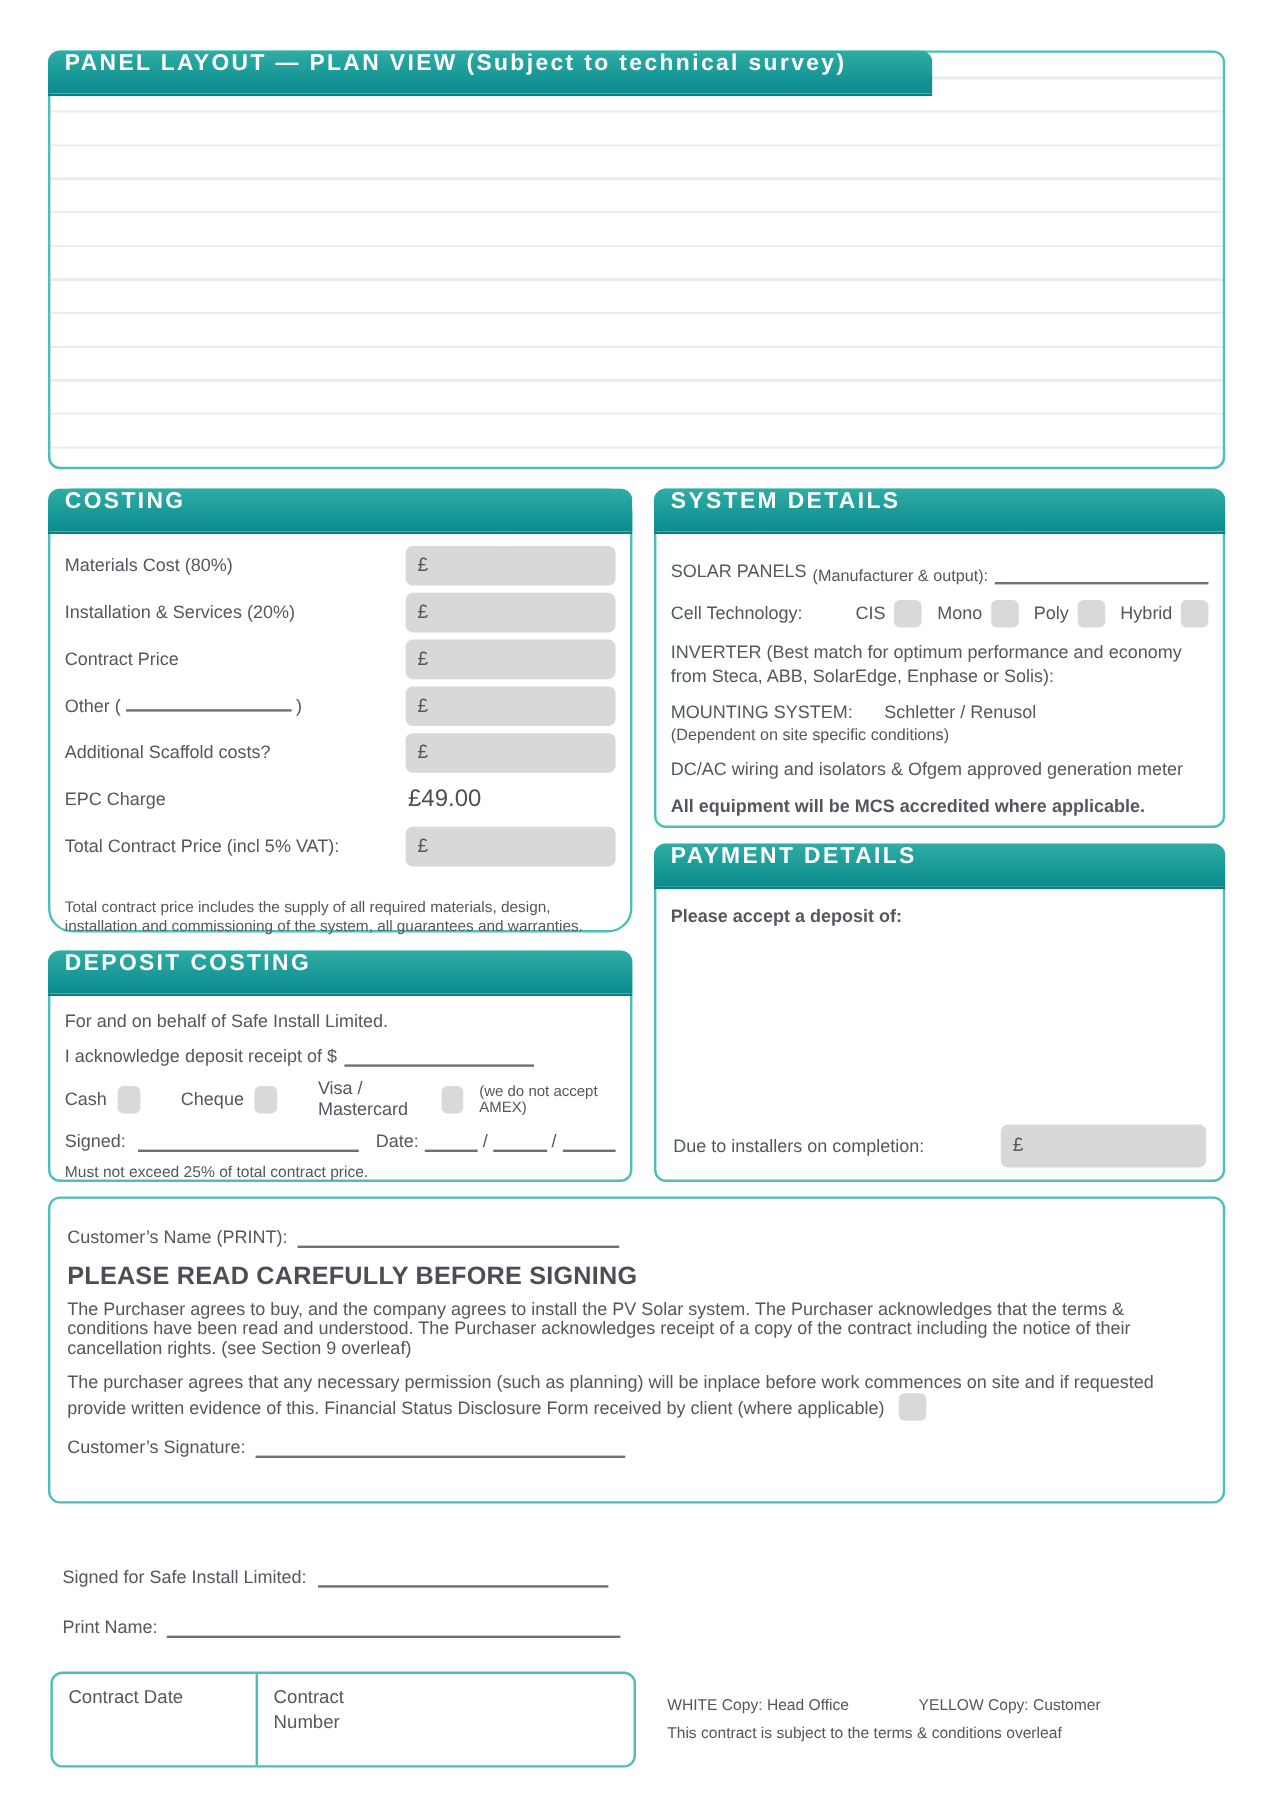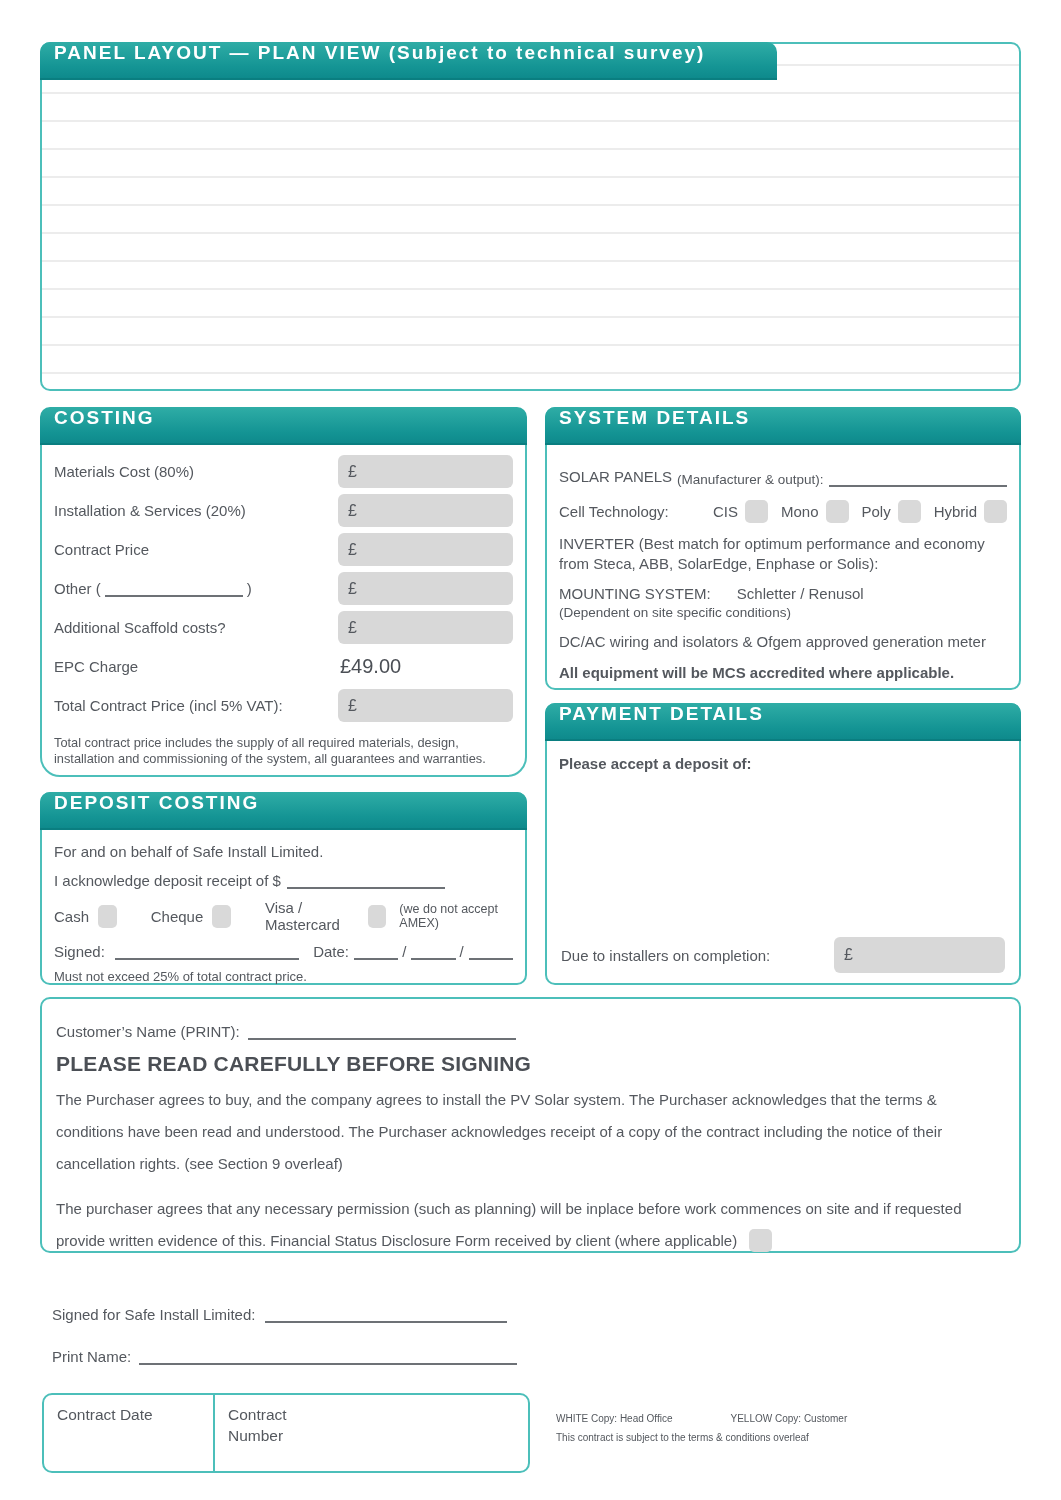--- a/index.html
+++ b/index.html
@@ -39,29 +39,29 @@
   }
   .panel-header { width:737px; }
 
   
   .costing-box { left:40px; top:407px; width:487px; height:370px;border-radius:20px; }
   .box-content { position:absolute; left:0; right:0; top:36px; bottom:0; padding:8px 12px; }
   .c-row { display:flex; align-items:center; height:33px; margin-top:6px; }
   .c-row:first-child { margin-top:2px; }
   .lbl { font-size:15px; color:#54585e; }
   .c-row .lbl { flex:1; }
-  .lbl-flex { display:flex; align-items:flex-end; gap:4px; }
+  .lbl-flex { display:flex; align-items:flex-start; gap:4px; }
   .money-box {
     width:175px; height:33px; background:#d8d8d8; border-radius:6px;
     display:flex; align-items:center; padding:0 10px; font-size:16px; color:#54585e;
   }
   .money-plain { width:175px; font-size:20px; color:#4b4f55; padding-left:2px; }
   .ul { display:inline-block; border-bottom:2px solid #6d7176; height:13px; }
   .ul-other { width:138px; }
-  .costing-note { margin-top:13px; font-size:12.8px; line-height:16px; color:#55595f; }
+  .costing-note { margin-top:26px; font-size:12.8px; line-height:16px; color:#55595f; }
 
   
   .system-box { left:545px; top:407px; width:476px; height:283px; }
   .s-line { font-size:15px; line-height:20px; }
   .s-row1 { display:flex; align-items:flex-end; margin-top:14px; }
   .s-hint { font-size:13.5px; margin-left:5px; }
   .s-row1 .ul { flex:1; margin-left:6px; }
   .cell-row { display:flex; align-items:center; margin-top:13px; }
   .cell-row .lbl { width:138px; }
   .cell-opts { flex:1; display:flex; align-items:flex-start; justify-content:space-between; padding-left:16px; }
@@ -98,21 +98,21 @@
   .ul-date { width:48px; margin-left:5px; }
   .slash { margin-left:4px; }
   .d-note { font-size:13px; margin-top:9px; }
 
   
   .signing-box { left:40px; top:997px; width:981px; height:256px; }
   .sign-content { position:absolute; inset:0; padding:0 14px; }
   .cust-name { display:flex; align-items:flex-end; font-size:15px; margin-top:24px; }
   .ul-name { width:268px; margin-left:8px; }
   .read-heading { margin-top:12px; font-size:21px; font-weight:bold; color:#4b4f55; letter-spacing:0.2px; }
-  .para { font-size:15px; line-height:32px; margin-top:8px; }
+  .para { font-size:15px; line-height:16px; margin-top:8px; }
   .para2 { margin-top:13px; }
   .para .cb-inline { vertical-align:-6px; margin-left:8px; }
   .cust-sig { display:flex; align-items:flex-end; font-size:15px; margin-top:14px; }
   .ul-sig { width:308px; margin-left:8px; }
 
   
   .abs-line { position:absolute; display:flex; align-items:flex-end; font-size:15px; }
   .signed-for { left:52px; top:1306px; }
   .ul-signedfor { width:242px; margin-left:10px; }
   .print-name { left:52px; top:1348px; }
@@ -120,21 +120,21 @@
 
   .contract-box {
     position:absolute; left:42px; top:1393px; width:488px; height:80px;
     border:2px solid #4cbfba; border-radius:10px; display:flex; overflow:hidden;
   }
   .contract-cell { padding:9px 13px; font-size:15.5px; line-height:21px; }
   .cell-date { width:171px; border-right:2px solid #4cbfba; }
   .cell-number { flex:1; }
   .cell-number .wrap { display:block; width:85px; }
 
-  .copies { position:absolute; left:556px; top:1413px; width:460px; font-size:10px; }
+  .copies { position:absolute; left:556px; top:1413px; width:460px; font-size:13px; }
   .copies-row { display:flex; }
   .copies-row .yellow { margin-left:58px; }
   .copies-terms { margin-top:8px; }
 </style>
 </head>
 <body>
 
 <div class="page">
 
   <div class="box panel-box">
@@ -293,20 +293,24 @@
       <div class="cust-name">
         <span>Customer’s Name (PRINT):</span>
         <span class="ul ul-name"></span>
       </div>
       <div class="read-heading">PLEASE READ CAREFULLY BEFORE SIGNING</div>
       <div class="para">The Purchaser agrees to buy, and the company agrees to install the PV Solar system. The Purchaser acknowledges that the terms &amp; conditions have been read and understood. The Purchaser acknowledges receipt of a copy of the contract including the notice of their cancellation rights. (see Section 9 overleaf)</div>
       <div class="para para2">
         <span>The purchaser agrees that any necessary permission (such as planning) will be inplace before work commences on site and if requested provide written evidence of this. Financial Status Disclosure Form received by client (where applicable)</span>
         <span class="cb cb-inline"></span>
       </div>
+      <div class="cust-sig">
+        <span>Customer’s Signature:</span>
+        <span class="ul ul-sig"></span>
+      </div>
     </div>
   </div>
 
   <div class="abs-line signed-for">
     <span>Signed for Safe Install Limited:</span>
     <span class="ul ul-signedfor"></span>
   </div>
   <div class="abs-line print-name">
     <span>Print Name:</span>
     <span class="ul ul-printname"></span>

